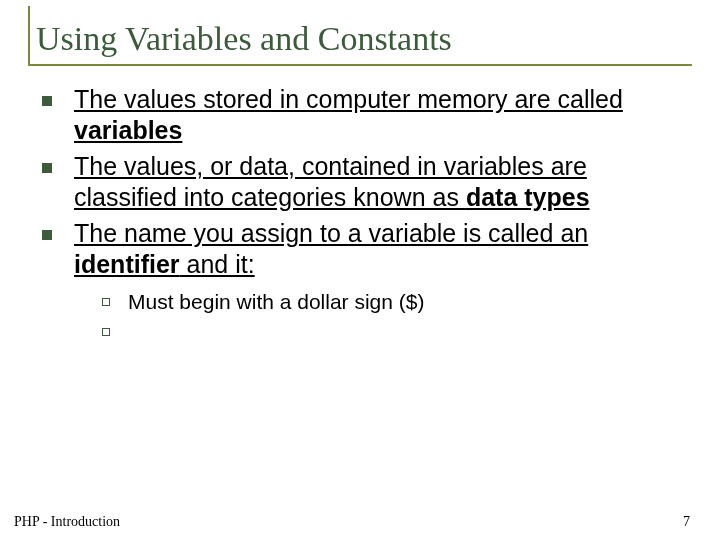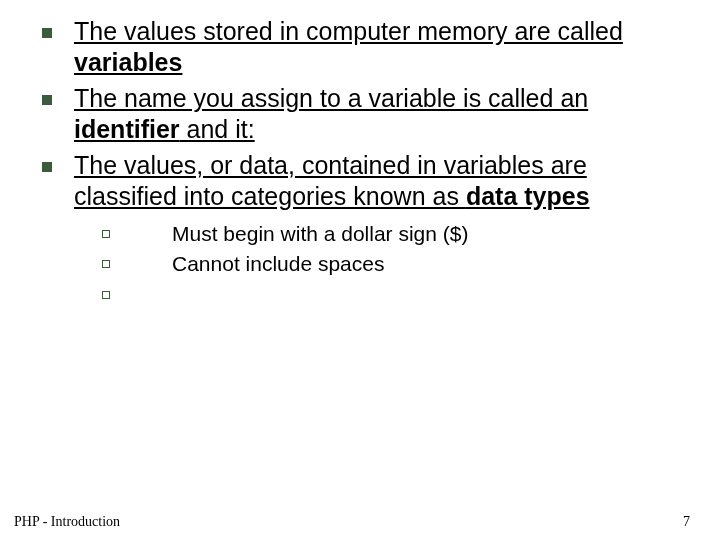--- a/index.html
+++ b/index.html
@@ -79,70 +79,68 @@
     border: 1.5px solid #3b5b3b;
     flex-shrink: 0;
     margin-top: 9px;
     margin-right: 18px;
   }
   .sub-text {
     font-family: Arial, Helvetica, sans-serif;
     font-size: 21px;
     color: #000;
     line-height: 1.25;
-    margin-left: 44px;
   }
   .footer {
     position: absolute;
     bottom: 10px;
     left: 14px;
     right: 30px;
     display: flex;
     justify-content: space-between;
     font-size: 14px;
     color: #000;
   }
 </style>
 </head>
 <body>
 
 <div class="slide">
 
+  <div class="title-wrap">
+    <div class="title">Using Variables and Constants</div>
+  </div>
 
   <div class="content">
 
     <div class="bullet-row">
       <div class="bullet-square"></div>
       <div class="bullet-text">
         <span>The values stored in computer memory are called </span><span class="bold">variables</span>
       </div>
     </div>
 
     <div class="bullet-row">
       <div class="bullet-square"></div>
       <div class="bullet-text">
-        <span>The name you assign to a variable is called an </span><span class="bold">identifier</span><span> and it:</span>
+        <span>The values, or data, contained in variables are classified into categories known as </span><span class="bold">data types</span>
       </div>
     </div>
 
     <div class="bullet-row">
       <div class="bullet-square"></div>
       <div class="bullet-text">
-        <span>The values, or data, contained in variables are classified into categories known as </span><span class="bold">data types</span>
+        <span>The name you assign to a variable is called an </span><span class="bold">identifier</span><span> and it:</span>
       </div>
     </div>
 
     <div class="sublist">
       <div class="sub-row">
         <div class="sub-square"></div>
         <div class="sub-text">Must begin with a dollar sign ($)</div>
-      </div>
-      <div class="sub-row">
-        <div class="sub-square"></div>
-        <div class="sub-text">Cannot include spaces</div>
       </div>
       <div class="sub-row">
         <div class="sub-square"></div>
       </div>
     </div>
 
   </div>
 
   <div class="footer">
     <span>PHP - Introduction</span>

